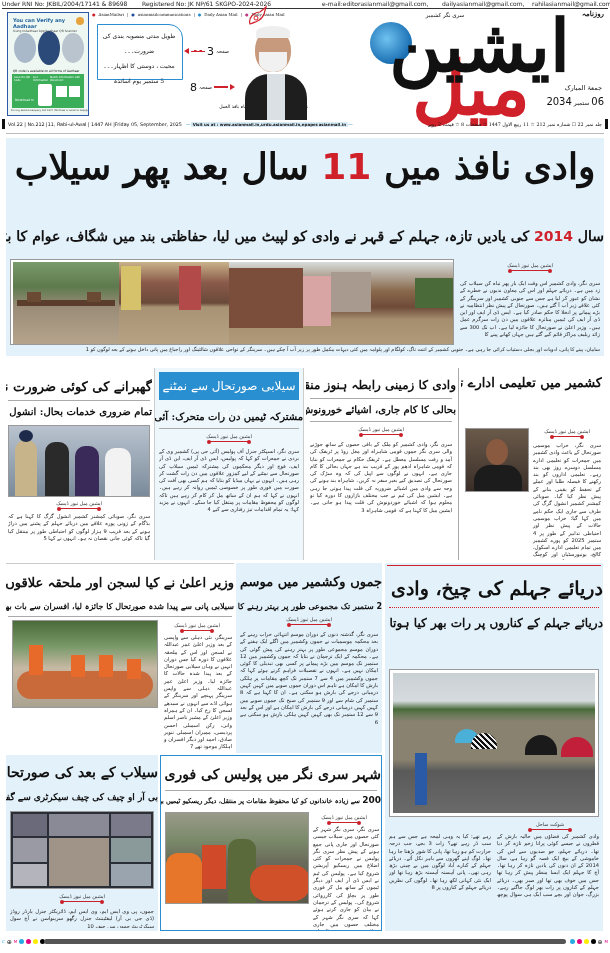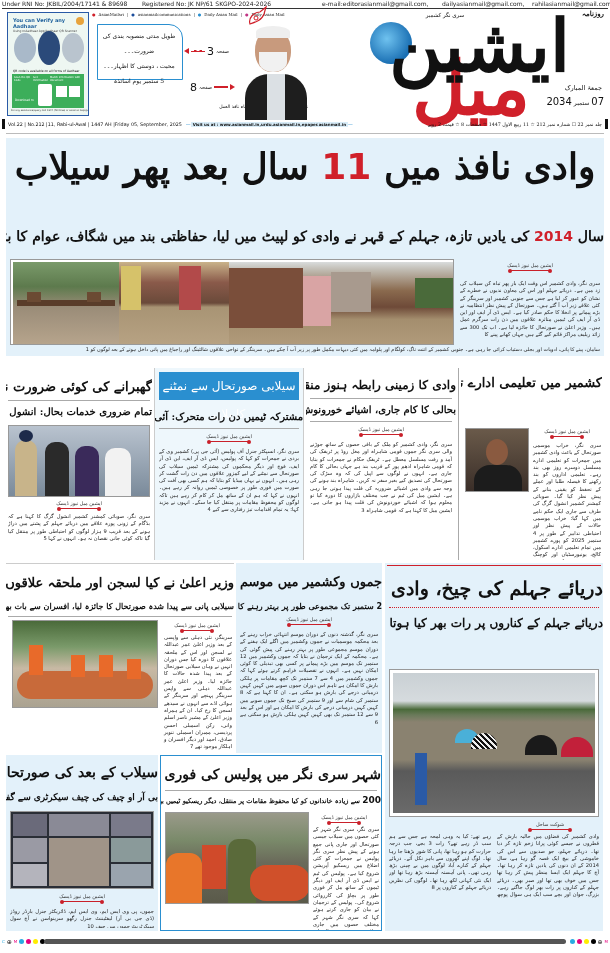--- a/index.html
+++ b/index.html
@@ -106,21 +106,21 @@
 <div class="abs" style="left:370px; top:22px; width:42px; height:42px; border-radius:50%; background:radial-gradient(circle at 40% 40%, #6fc2ef, #1a6fb3 70%);"></div>
 <div class="abs" style="left:320px; top:12px; width:280px; height:120px; overflow:hidden;">
   <div class="abs" style="right:70px; top:36px; font-size:74px; line-height:80px; font-weight:bold; color:#d0202a; font-family:'DejaVu Serif',serif; direction:rtl;">میل</div>
   <div class="abs" style="right:30px; top:-6px; font-size:72px; line-height:80px; font-weight:bold; color:#111; font-family:'DejaVu Serif',serif; direction:rtl;">ایشین</div>
 </div>
 <div class="abs rtl urdu" style="right:6px; top:9px; font-size:7px; font-weight:bold;">روزنامہ</div>
 <div class="abs rtl urdu" style="right:8px; top:84px; font-size:6.5px;margin-left:20px;">جمعۃ المبارک</div>
 <div class="abs" style="right:6px; top:96px; display:flex; gap:2px; align-items:baseline; font-family:'DejaVu Sans',sans-serif;">
   <span style="font-size:10px;">2034</span>
   <span style="font-size:6px; font-family:'DejaVu Serif',serif;">ستمبر</span>
-  <span style="font-size:10px;">07</span>
+  <span style="font-size:10px;">06</span>
 </div>
 
 <div class="abs" style="left:2px; top:119px; width:606px; height:10px; border-left:3px solid #111; border-right:3px solid #111; font-size:4.8px; display:flex; align-items:center;">
   <span style="margin-left:3px; white-space:nowrap;">Vol.22 | No.212 |11, Rabi-ul-Awal | 1447 AH |Friday 05, September, 2025</span>
   <span style="margin-left:4px; color:#2a8fd0;">—</span>
   <span style="background:#d8ecf8; padding:0 2px; font-weight:bold; font-size:4px; white-space:nowrap;">Visit us at : www.asianmail.in,urdu.asianmail.in,epaper.asianmail.in</span>
   <span style="color:#2a8fd0;">—</span>
   <span style="margin-left:auto; margin-right:3px; direction:rtl; white-space:nowrap; font-family:'DejaVu Serif',serif;">جلد نمبر 22 ☐ شمارہ نمبر 212 ☆ 11 ربیع الاول 1447 ☆ صفحات 8 ☆ قیمت 2 روپے</span>
 </div>
 <div class="abs rule" style="left:6px; top:133px; width:598px;"></div>

